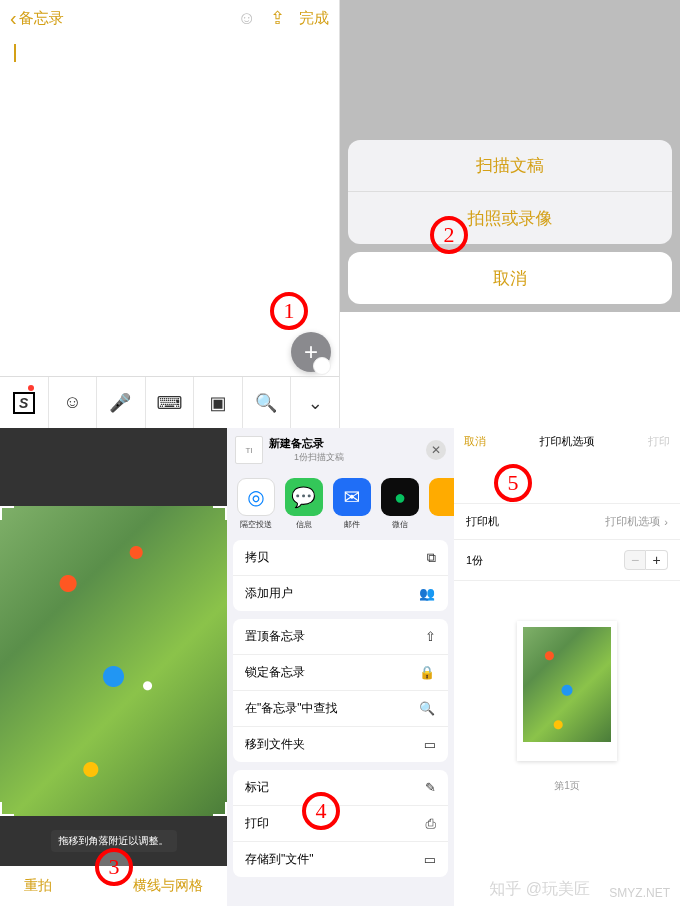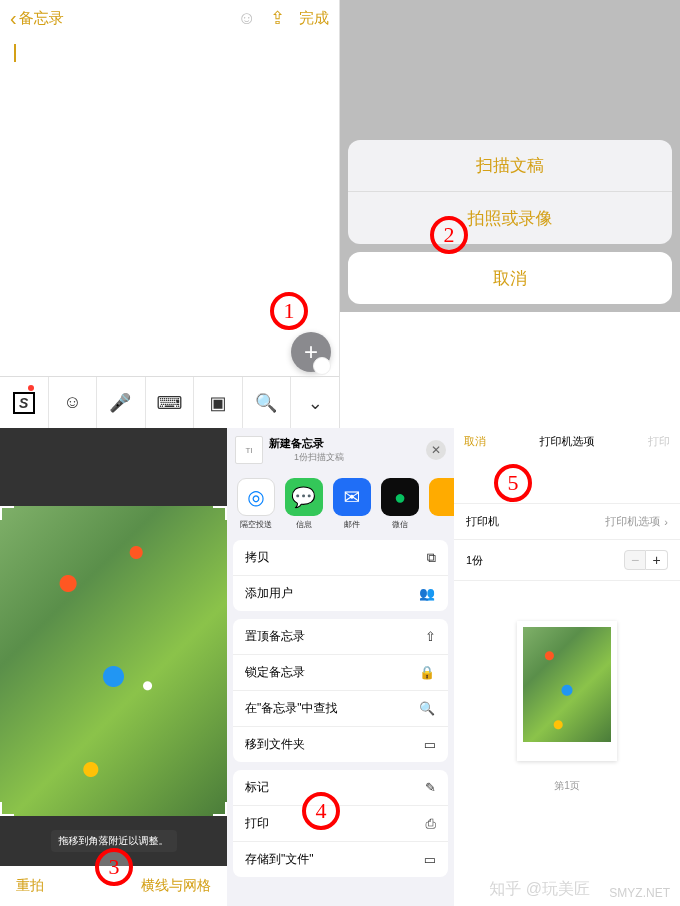--- a/index.html
+++ b/index.html
@@ -39,21 +39,21 @@
   radial-gradient(circle at 60% 15%, #ff5722 0 6px, transparent 7px),
   radial-gradient(circle at 50% 55%, #2196f3 0 10px, transparent 11px),
   radial-gradient(circle at 65% 58%, #fff 0 4px, transparent 5px),
   radial-gradient(circle at 40% 85%, #ffc107 0 7px, transparent 8px); }
 .p3-corner { position: absolute; width: 14px; height: 14px; border: 2px solid #fff; }
 .p3-corner.tl { top: 78px; left: 0; border-right: none; border-bottom: none; }
 .p3-corner.tr { top: 78px; right: 0; border-left: none; border-bottom: none; }
 .p3-corner.bl { top: 374px; left: 0; border-right: none; border-top: none; }
 .p3-corner.br { top: 374px; right: 0; border-left: none; border-top: none; }
 .p3-hint { position: absolute; bottom: 54px; left: 50%; transform: translateX(-50%); background: rgba(60,60,60,0.9); color: #fff; font-size: 10px; padding: 4px 8px; border-radius: 4px; white-space: nowrap; }
-.p3-bar { position: absolute; bottom: 0; left: 0; right: 0; height: 40px; background: #fff; display: flex; align-items: center; justify-content: space-between; padding: 0 16px; color: #d4a017; font-size: 14px; }
+.p3-bar { position: absolute; bottom: 0; left: 0; right: 0; height: 40px; background: #fff; display: flex; align-items: center; justify-content: space-between; padding: 0 24px; color: #d4a017; font-size: 14px; }
 
 
 .p4 { left: 227px; top: 428px; width: 227px; height: 478px; background: #f2f2f7; }
 .p4-head { display: flex; align-items: center; padding: 8px; gap: 6px; }
 .p4-thumb { width: 28px; height: 28px; background: #fff; border: 1px solid #ddd; border-radius: 2px; display: flex; align-items: center; justify-content: center; font-size: 8px; color: #888; }
 .p4-title { font-size: 11px; font-weight: 600; }
 .p4-sub { font-size: 9px; color: #888; margin-left: 25px; }
 .p4-close { margin-left: auto; width: 20px; height: 20px; border-radius: 50%; background: #e0e0e0; color: #666; display: flex; align-items: center; justify-content: center; font-size: 12px; }
 .p4-apps { display: flex; gap: 10px; padding: 6px 10px 10px; overflow: hidden; }
 .app { display: flex; flex-direction: column; align-items: center; gap: 3px; width: 42px; }

